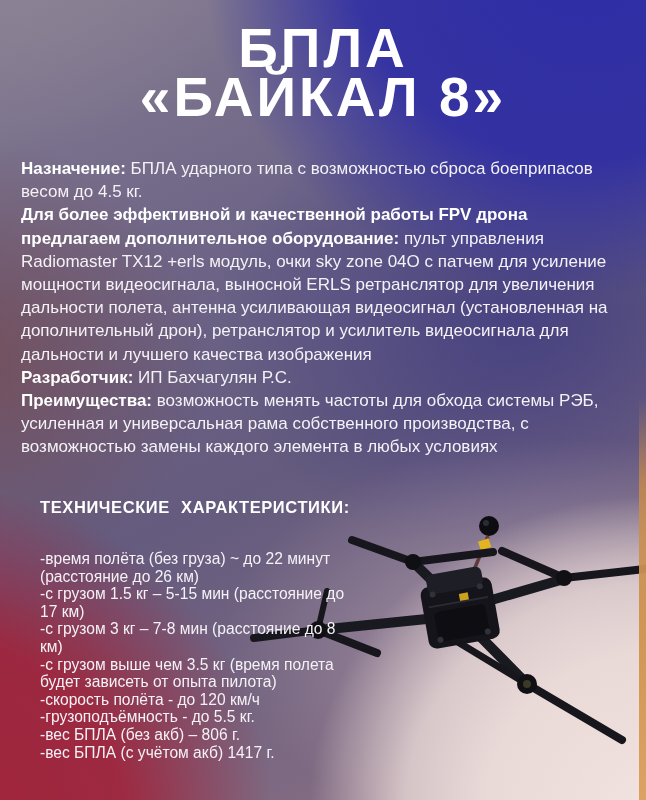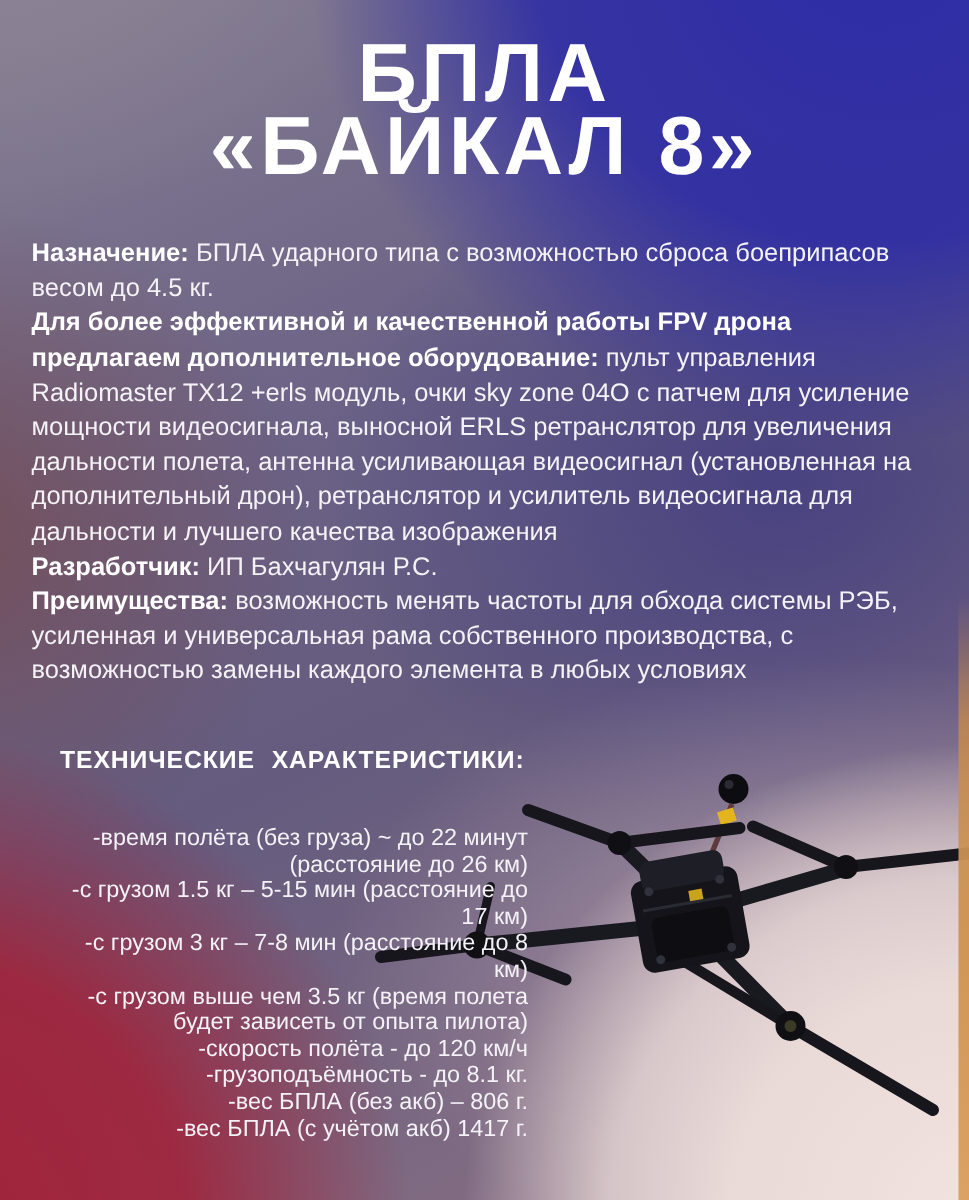--- a/index.html
+++ b/index.html
@@ -23,21 +23,21 @@
     position:absolute;top:24px;left:0;width:100%;text-align:center;
     font-weight:800;font-size:55px;line-height:49px;letter-spacing:3px;color:#ffffff;
   }
 
   .intro{position:absolute;left:21px;top:157px;width:600px;font-size:17px;line-height:23.2px;}
   .intro p{margin:0;}
   .intro .b{font-weight:bold;color:#ffffff;}
 
   .specs{position:absolute;left:40px;top:498px;width:312px;}
   .specs-heading{font-weight:bold;font-size:16.5px;letter-spacing:0.6px;word-spacing:6px;color:#ffffff;}
-  .specs-list{margin-top:33px;font-size:15.6px;line-height:17.6px;text-align:right;}
+  .specs-list{margin-top:33px;font-size:15.6px;line-height:17.6px;}
   .spec{margin:0;}
 
   .drone{position:absolute;left:250px;top:490px;width:396px;height:310px;}
 
   .edge-strip{
     position:absolute;right:0;top:398px;width:7px;height:402px;
     background:linear-gradient(to bottom, rgba(197,137,78,0) 0%, rgba(197,137,78,0.85) 22%, #cf9555 55%, #dba263 100%);
   }
 </style>
 </head>
@@ -107,21 +107,21 @@
   </svg>
 
   <div class="specs">
     <div class="specs-heading">ТЕХНИЧЕСКИЕ ХАРАКТЕРИСТИКИ:</div>
     <div class="specs-list">
       <div class="spec">-время полёта (без груза) ~ до 22 минут (расстояние до 26 км)</div>
       <div class="spec">-с грузом 1.5 кг – 5-15 мин (расстояние до 17 км)</div>
       <div class="spec">-с грузом 3 кг – 7-8 мин (расстояние до 8 км)</div>
       <div class="spec">-с грузом выше чем 3.5 кг (время полета будет зависеть от опыта пилота)</div>
       <div class="spec">-скорость полёта - до 120 км/ч</div>
-      <div class="spec">-грузоподъёмность - до 8.1 кг.</div>
+      <div class="spec">-грузоподъёмность - до 5.5 кг.</div>
       <div class="spec">-вес БПЛА (без акб) – 806 г.</div>
       <div class="spec">-вес БПЛА (с учётом акб) 1417 г.</div>
     </div>
   </div>
 
   <div class="edge-strip"></div>
 
 </div>
 
 </body></html>

